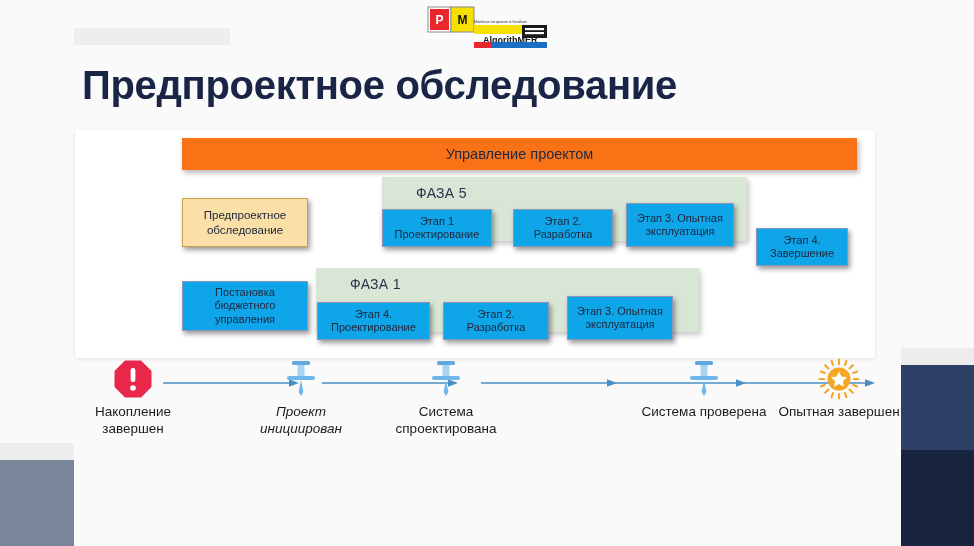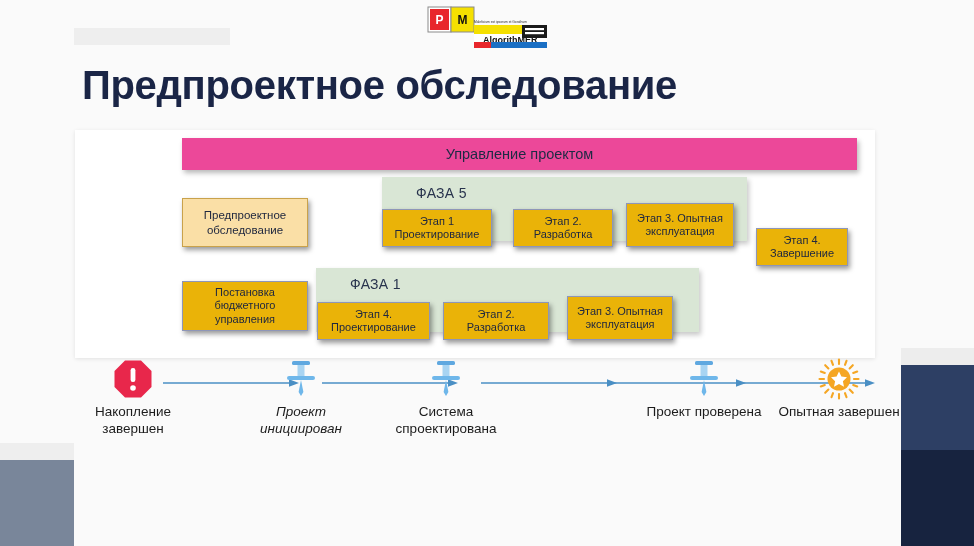--- a/index.html
+++ b/index.html
@@ -103,21 +103,21 @@
     box-shadow: 0 1px 4px rgba(0,0,0,0.10);
   }
 
   
   .mgmt-banner {
     position: absolute;
     left: 182px;
     top: 138px;
     width: 675px;
     height: 32px;
-    background: #ec4899;
+    background: #f97316;
     box-shadow: 2px 3px 5px rgba(0,0,0,0.28);
     display: flex;
     align-items: center;
     justify-content: center;
     font-size: 14.5px;
     color: #1d2a44;
   }
 
   
   .phase-band {
@@ -142,21 +142,21 @@
   #phase1-band {
     left: 316px;
     top: 268px;
     width: 383px;
     height: 64px;
   }
 
   
   .box {
     position: absolute;
-    background: #eab308;
+    background: #0ea5e9;
     border: 1px solid #8e96b8;
     box-shadow: 2px 3px 5px rgba(0,0,0,0.40);
     display: flex;
     align-items: center;
     justify-content: center;
     text-align: center;
     line-height: 1.22;
     font-size: 11px;
     color: #20283f;
     box-sizing: border-box;
@@ -331,21 +331,21 @@
 
     <div class="tl-node" style="left:565px;">
       <div class="tl-icon">
         <svg width="34" height="40" viewBox="0 0 34 40">
           <rect x="8" y="2" width="18" height="4" rx="1.6" fill="#5fa8e0"></rect>
           <rect x="13.5" y="6" width="7" height="11" fill="#a8d4f2"></rect>
           <path d="M5 17 h24 a2 2 0 0 1 0 4 h-24 a2 2 0 0 1 0 -4 z" fill="#6fb7ea"></path>
           <path d="M17 21 l2.4 12 -2.4 4 -2.4 -4 z" fill="#6fb7ea"></path>
         </svg>
       </div>
-      <div class="tl-label">Проект проверена</div>
+      <div class="tl-label">Система проверена</div>
     </div>
 
     <div class="tl-node" style="left:700px;">
       <div class="tl-icon">
         <svg width="42" height="42" viewBox="0 0 42 42">
           <g stroke="#f5a623" stroke-width="2.1" stroke-linecap="round">
             <line x1="21" y1="1.5" x2="21" y2="6"></line>
             <line x1="21" y1="36" x2="21" y2="40.5"></line>
             <line x1="1.5" y1="21" x2="6" y2="21"></line>
             <line x1="36" y1="21" x2="40.5" y2="21"></line>

